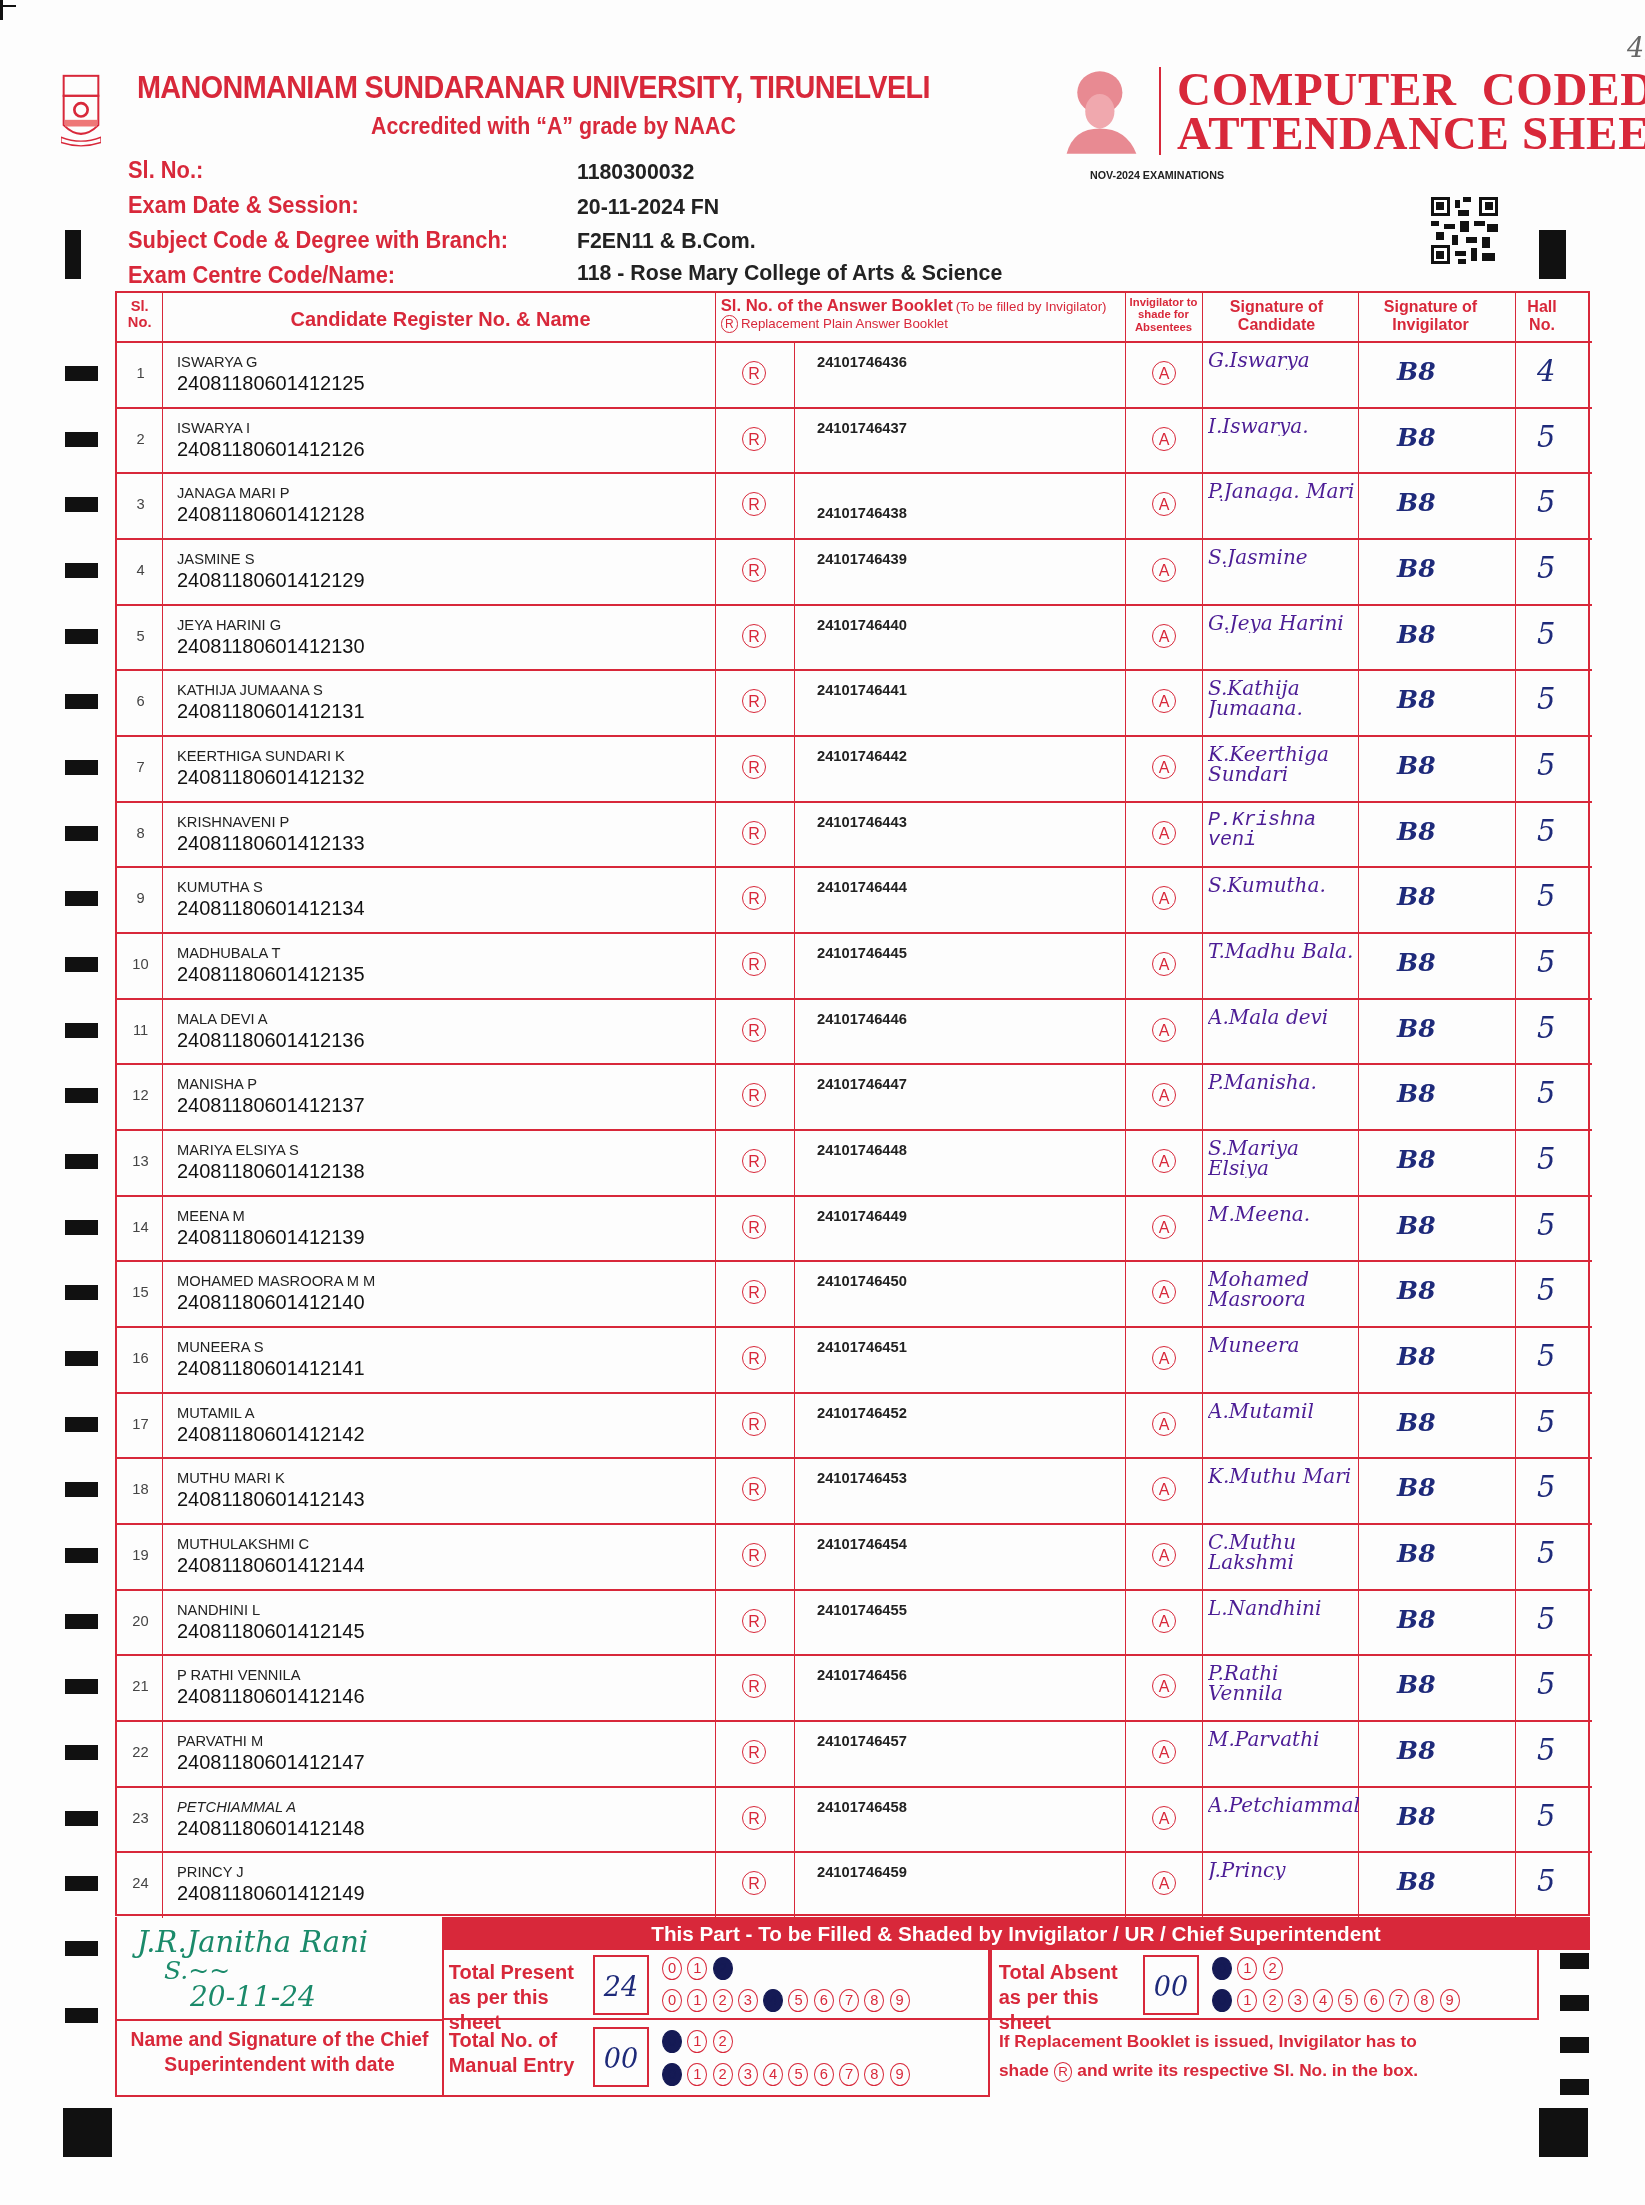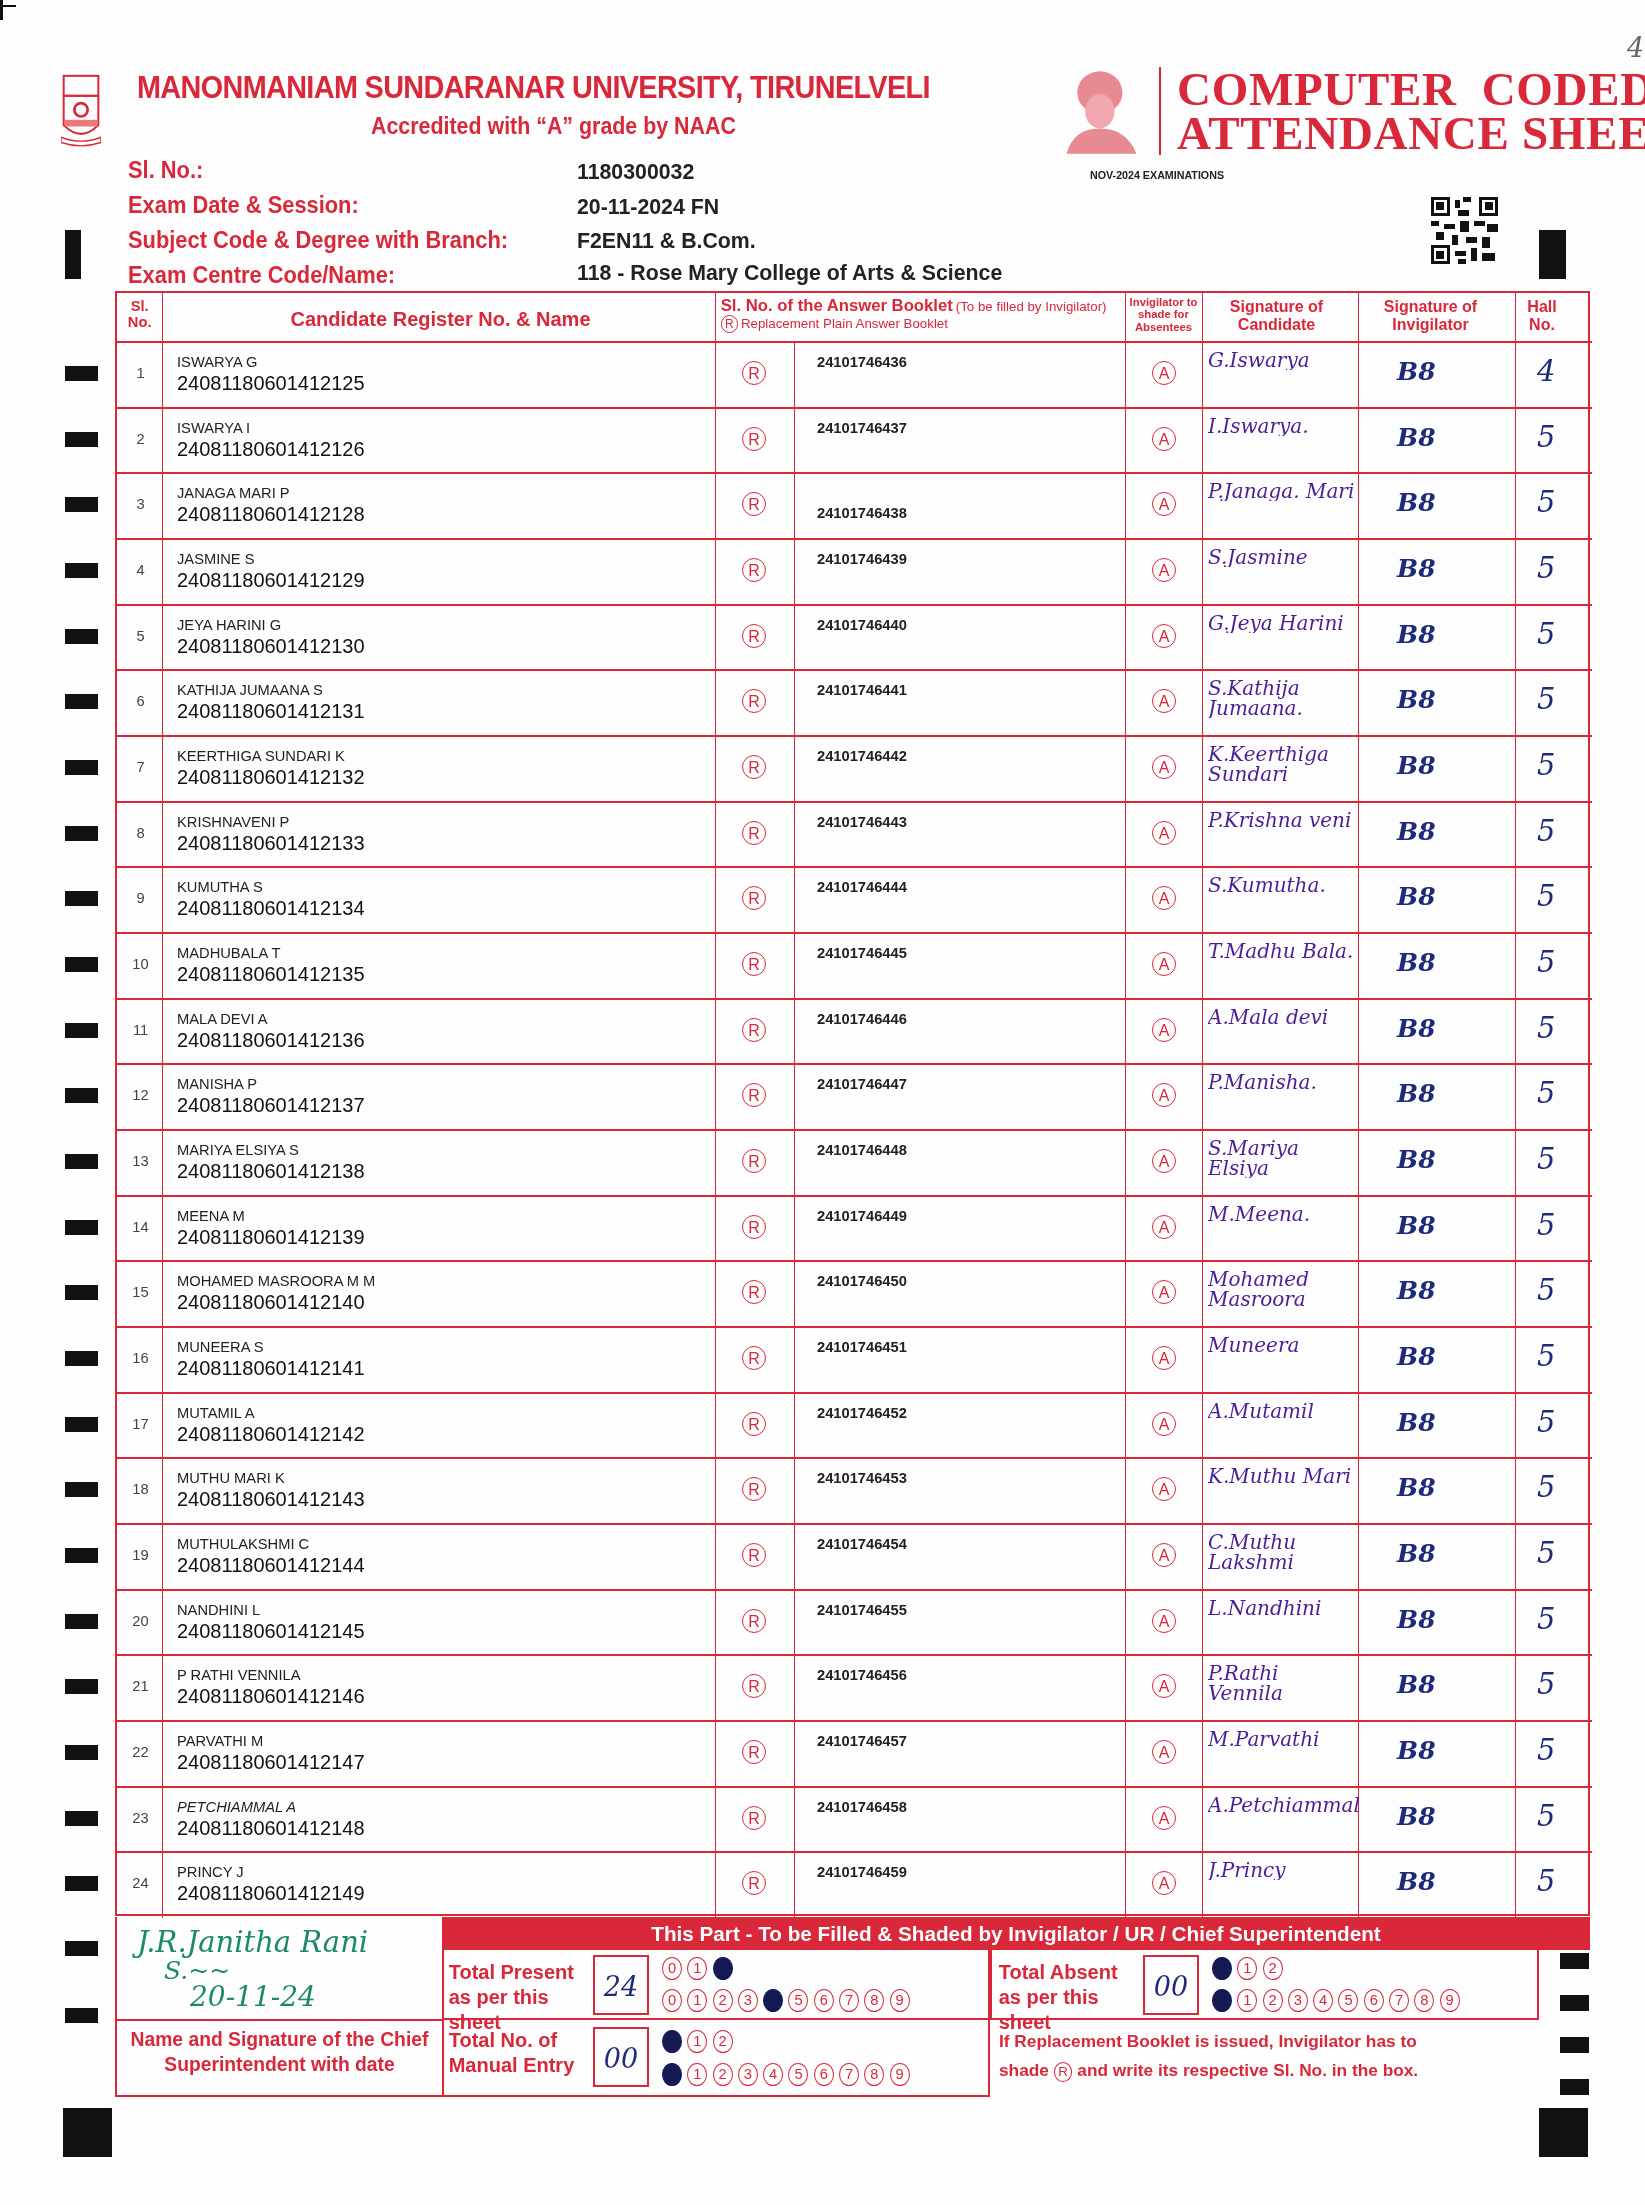--- a/index.html
+++ b/index.html
@@ -256,21 +256,21 @@
       <div class="cell hall" style="left:1420px;top:13.3px;height:auto;">5</div>
     </div>
       <div class="hl" style="top: 508px; width: 1475px;"></div>
       <div class="row" style="top: 508px;">
       <div class="cell sl" style="left:0;">8</div>
       <div class="cell nm" style="height:auto;">KRISHNAVENI P</div>
       <div class="cell reg" style="height:auto;">24081180601412133</div>
       <div class="cell circ" style="left:625px;top:20px;height:24px;">R</div>
       <div class="cell bk" style="height:auto;">24101746443</div>
       <div class="cell circ" style="left:1035px;top:20px;height:24px;">A</div>
-      <div class="cell sig" style="left:1091px;top:9.3px;width:151px;height:auto;overflow:hidden;">P.Krishna veni</div>
+      <div class="cell sig" style="left:1091px;top:9.3px;width:151px;height:auto;overflow:hidden;font-family:Liberation Mono, monospace;">P.Krishna veni</div>
       <div class="cell inv" style="left:1280px;top:16px;height:auto;">B8</div>
       <div class="cell hall" style="left:1420px;top:13.3px;height:auto;">5</div>
     </div>
       <div class="hl" style="top: 573px; width: 1475px;"></div>
       <div class="row" style="top: 573px;">
       <div class="cell sl" style="left:0;">9</div>
       <div class="cell nm" style="height:auto;">KUMUTHA S</div>
       <div class="cell reg" style="height:auto;">24081180601412134</div>
       <div class="cell circ" style="left:625px;top:20px;height:24px;">R</div>
       <div class="cell bk" style="height:auto;">24101746444</div>

